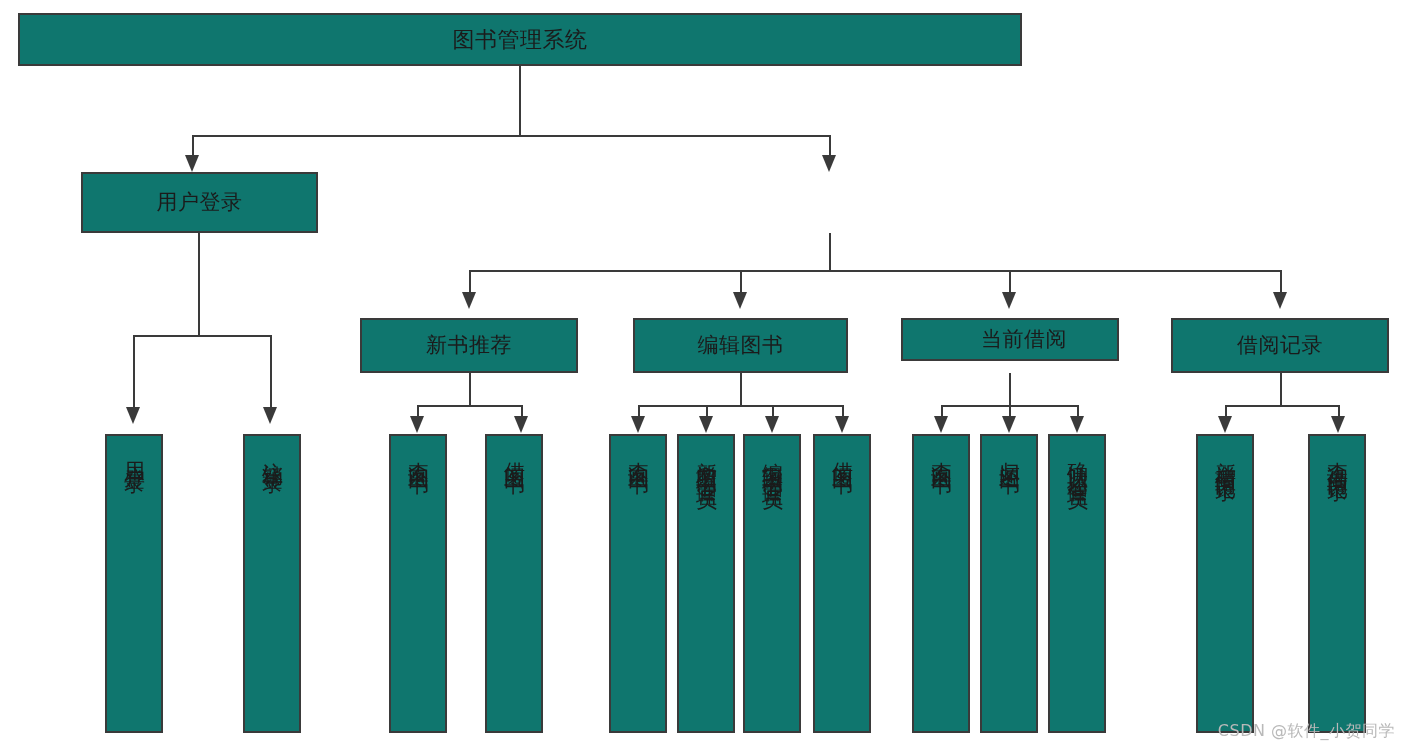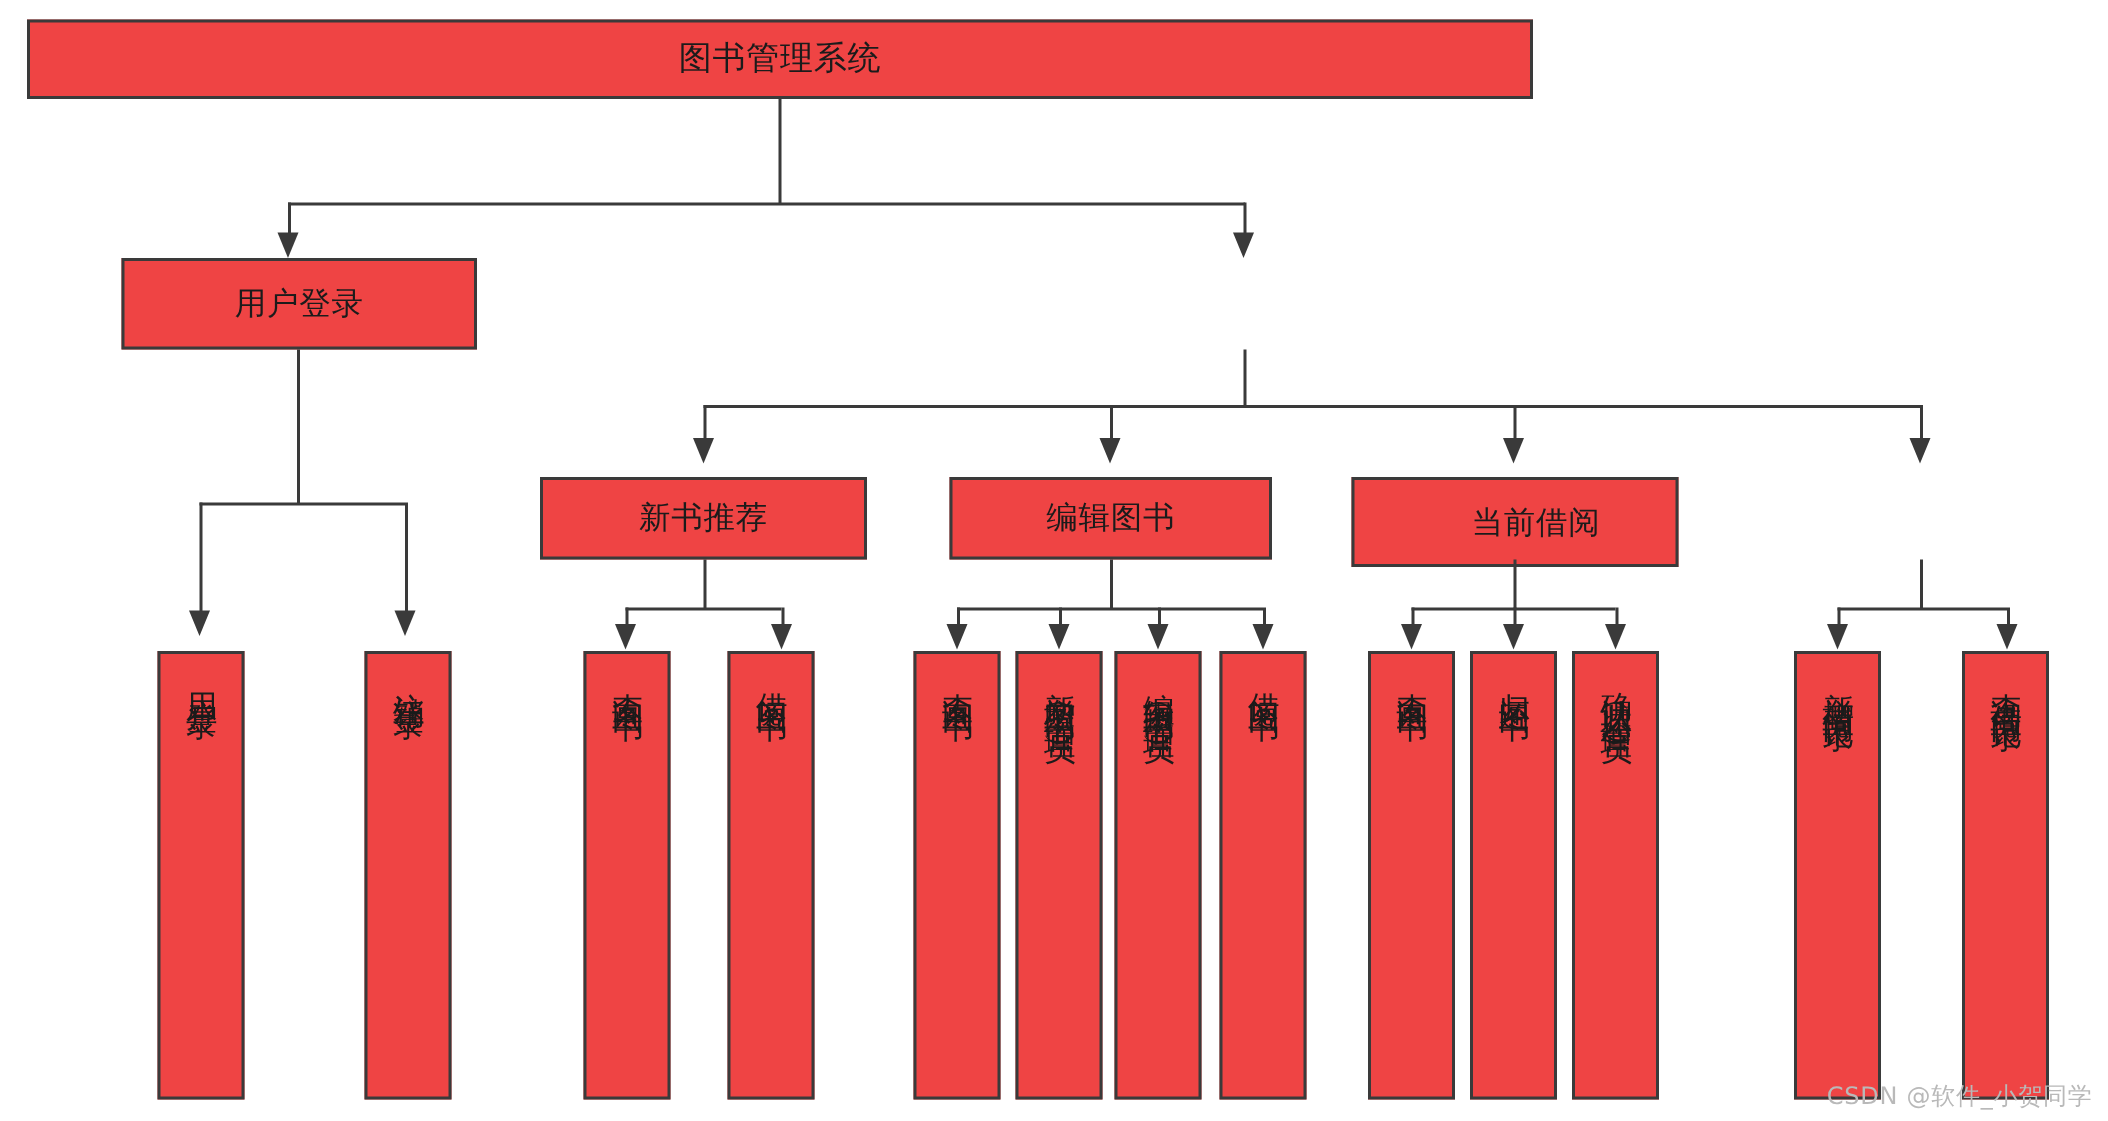--- a/index.html
+++ b/index.html
@@ -15,21 +15,21 @@
     position: relative;
     width: 1405px;
     height: 747px;
     background: #ffffff;
     overflow: hidden;
   }
   
   .node {
     position: absolute;
     box-sizing: border-box;
-    background: #ef4444;
+    background: #0f766e;
     border: 2.5px solid #3a3a3a;
     display: flex;
     align-items: center;
     justify-content: center;
     color: #1b1b1b;
   }
   .node .label {
     display: block;
     text-align: center;
     line-height: 1.18;
@@ -131,22 +131,25 @@
   <div class="arrow" style="left:1002px; top:292px;"></div>
   <div class="vline" style="left:1280px; top:270px; height:24px;"></div>
   <div class="arrow" style="left:1273px; top:292px;"></div>
 
   <div class="node horiz" style="left:360px; top:318px; width:218px; height:55px;">
     <span class="label">新书推荐</span>
   </div>
   <div class="node horiz" style="left:633px; top:318px; width:215px; height:55px;">
     <span class="label">编辑图书</span>
   </div>
-  <div class="node horiz" style="left:901px; top:318px; width:218px; height:60px;padding-left:28px;">
+  <div class="node horiz" style="left:901px; top:318px; width:218px; height:43px;padding-left:28px;">
     <span class="label">当前借阅</span>
+  </div>
+  <div class="node horiz" style="left:1171px; top:318px; width:218px; height:55px;">
+    <span class="label">借阅记录</span>
   </div>
 
   <div class="vline" style="left:469px; top:373px; height:33px;"></div>
   <div class="hline" style="left:417px; top:405px; width:104px;"></div>
   <div class="vline" style="left:417px; top:405px; height:13px;"></div>
   <div class="arrow" style="left:410px; top:416px;"></div>
   <div class="vline" style="left:521px; top:405px; height:13px;"></div>
   <div class="arrow" style="left:514px; top:416px;"></div>
 
   <div class="vline" style="left:740px; top:373px; height:33px;"></div>

